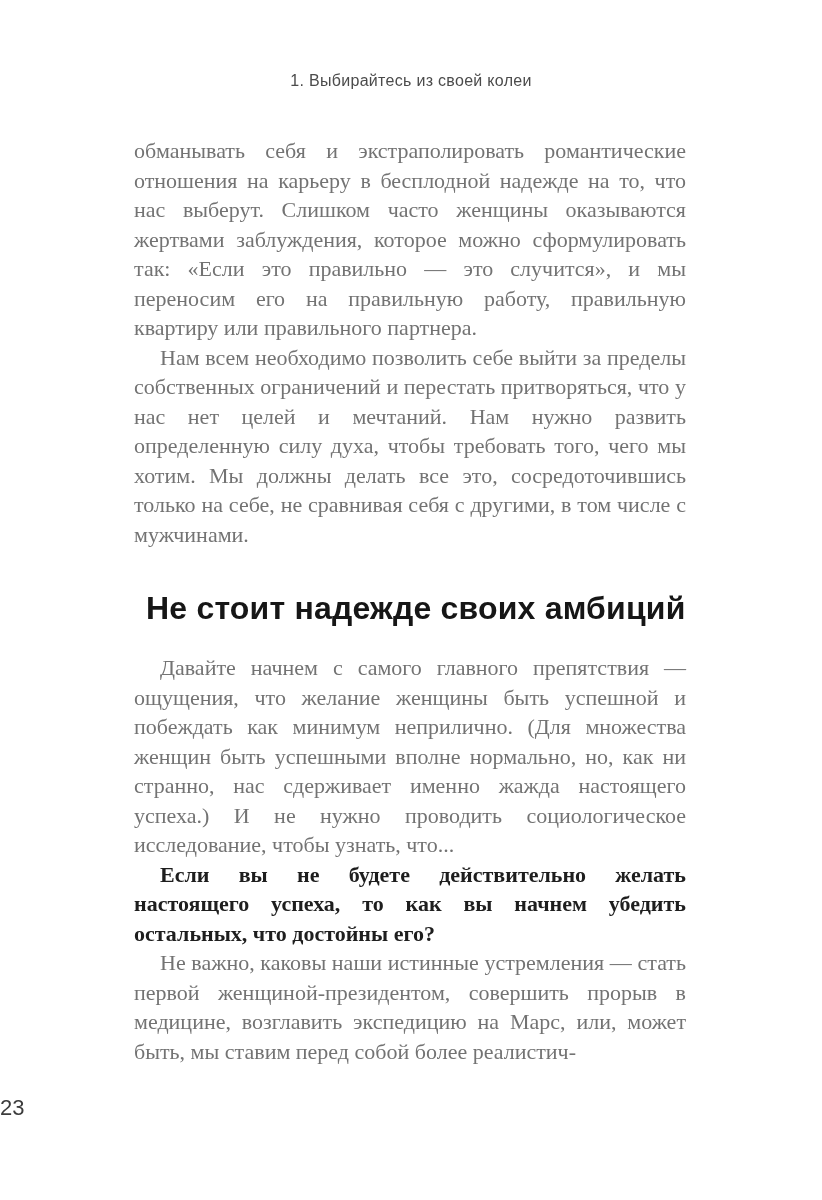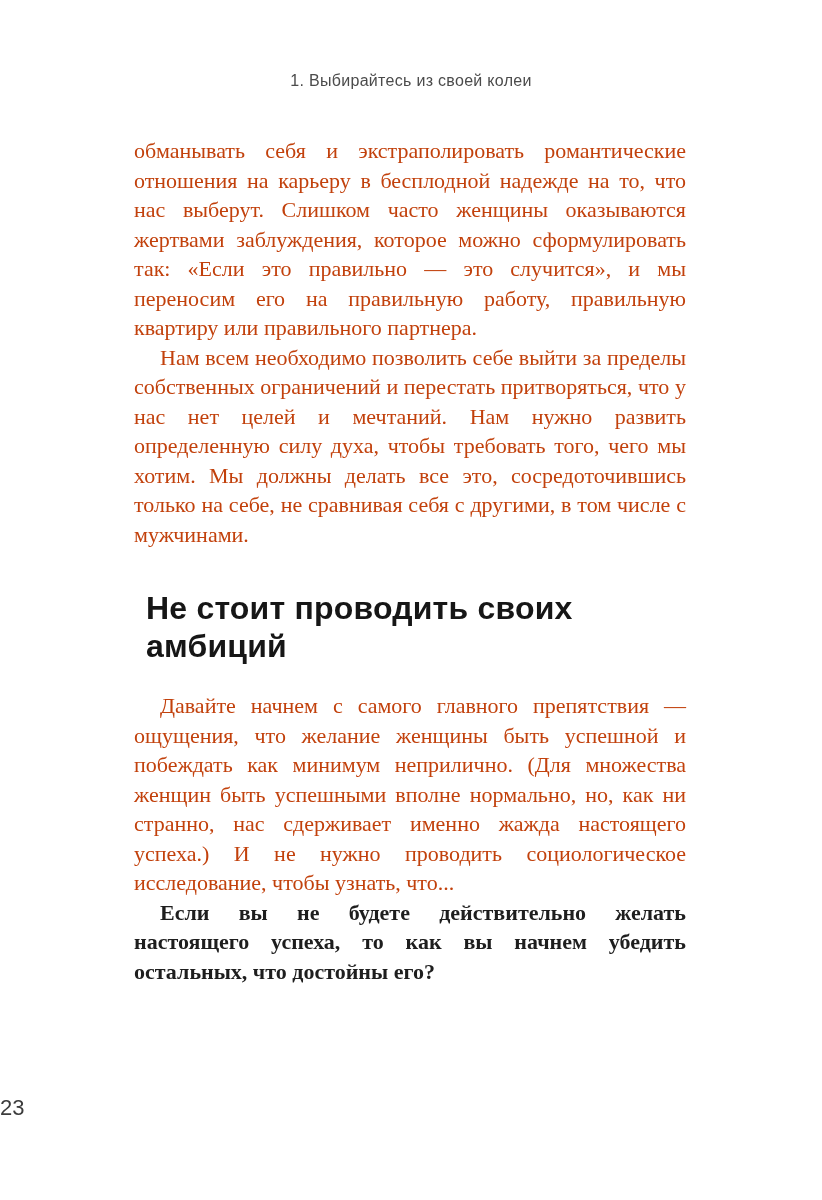--- a/index.html
+++ b/index.html
@@ -31,21 +31,21 @@
     top: 136px;
     left: 134px;
     width: 552px;
   }
   .para {
     margin: 0;
     font-family: "Liberation Serif", "DejaVu Serif", serif;
     font-size: 22px;
     line-height: 29.5px;
     text-align: justify;
-    color: #c2410c;
+    color: #737373;
     hyphens: auto;
     -webkit-hyphens: auto;
   }
   .para.indent {
     text-indent: 26px;
   }
   .para.bold {
     font-weight: bold;
     color: #1e1e1e;
   }
@@ -72,19 +72,20 @@
 </style>
 </head>
 <body>
 
 <div class="page">
   <div class="running-head">1. Выбирайтесь из своей колеи</div>
 
   <div class="text-block">
       <p class="para">обманывать себя и экстраполировать романтические отношения на карьеру в бесплодной надежде на то, что нас выберут. Слишком часто женщины оказываются жертвами заблуждения, которое можно сформулировать так: «Если это правильно — это случится», и мы переносим его на правильную работу, правильную квартиру или правильного партнера.</p>
       <p class="para indent">Нам всем необходимо позволить себе выйти за пределы собственных ограничений и перестать притворяться, что у нас нет целей и мечтаний. Нам нужно развить определенную силу духа, чтобы требовать того, чего мы хотим. Мы должны делать все это, сосредоточившись только на себе, не сравнивая себя с другими, в том числе с мужчинами.</p>
-      <h2 class="section-heading">Не стоит проводить своих амбиций</h2>
+      <h2 class="section-heading">Не стоит надежде своих амбиций</h2>
       <p class="para indent">Давайте начнем с самого главного препятствия — ощущения, что желание женщины быть успешной и побеждать как минимум неприлично. (Для множества женщин быть успешными вполне нормально, но, как ни странно, нас сдерживает именно жажда настоящего успеха.) И не нужно проводить социологическое исследование, чтобы узнать, что...</p>
       <p class="para indent bold">Если вы не будете действительно желать настоящего успеха, то как вы начнем убедить остальных, что достойны его?</p>
+      <p class="para indent">Не важно, каковы наши истинные устремления — стать первой женщиной-президентом, совершить прорыв в медицине, возглавить экспедицию на Марс, или, может быть, мы ставим перед собой более реалистич-</p>
     </div>
 
   <div class="page-number">23</div>
 </div>
 
 </body></html>

